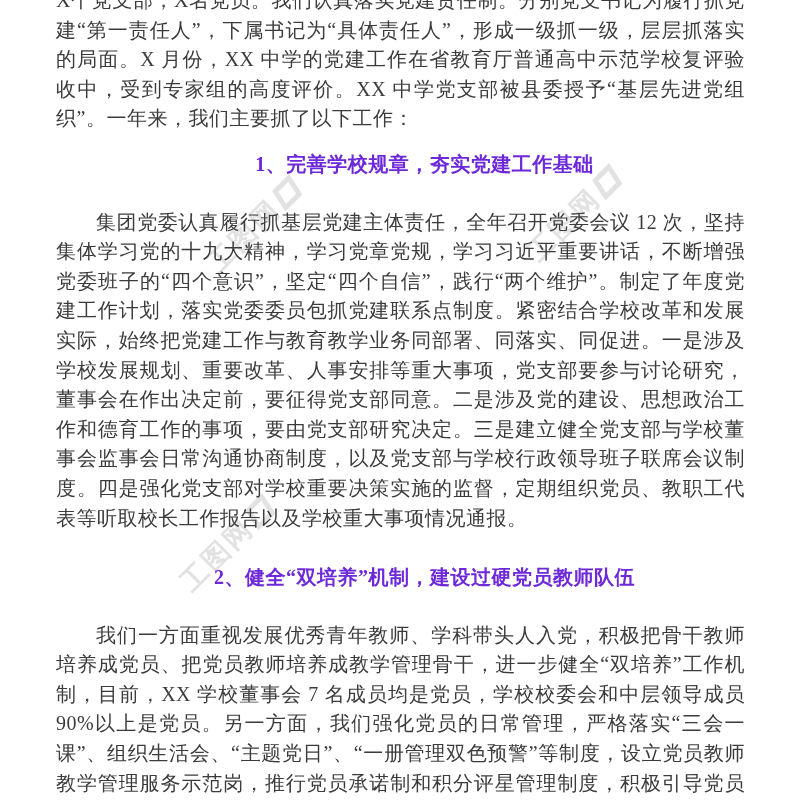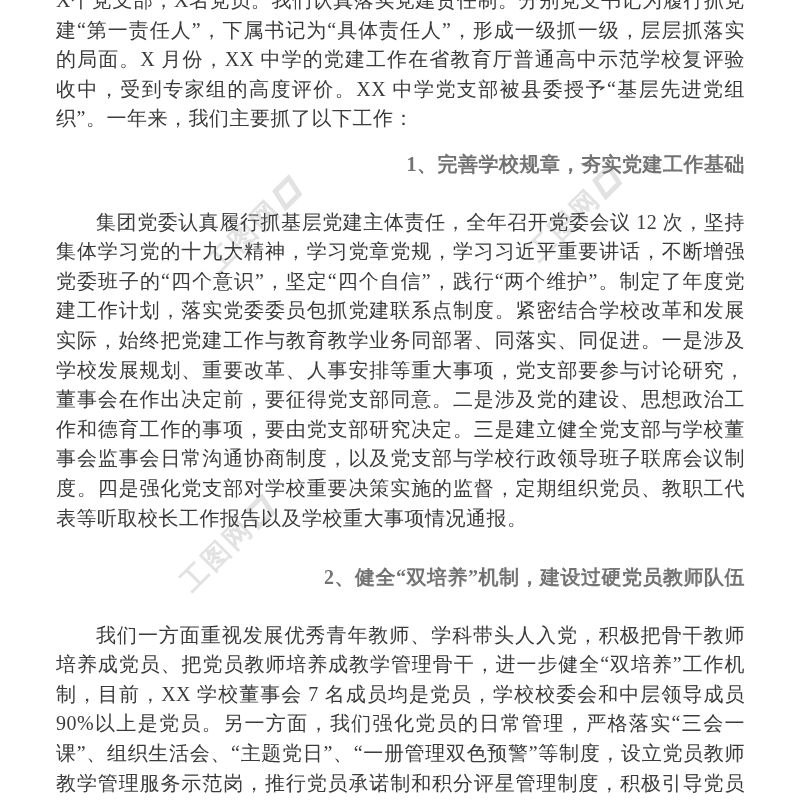--- a/index.html
+++ b/index.html
@@ -58,22 +58,22 @@
     margin: 0;
     text-indent: 2em;
   }
   .para.no-indent {
     text-indent: 0;
   }
   .heading {
     margin: 0;
     font-size: 20px;
     font-weight: bold;
-    color: #737373;
-    text-align: right;
+    color: #6d28d9;
+    text-align: center;
     text-indent: 2.4em;
   }
   .heading.h1m { margin: 16px 0 28px 0; }
   .heading.h2m { margin: 30px 0 28px 0; }
 </style>
 </head>
 <body>
 
 <div class="watermark wm-1">
   <span>工图网</span>

